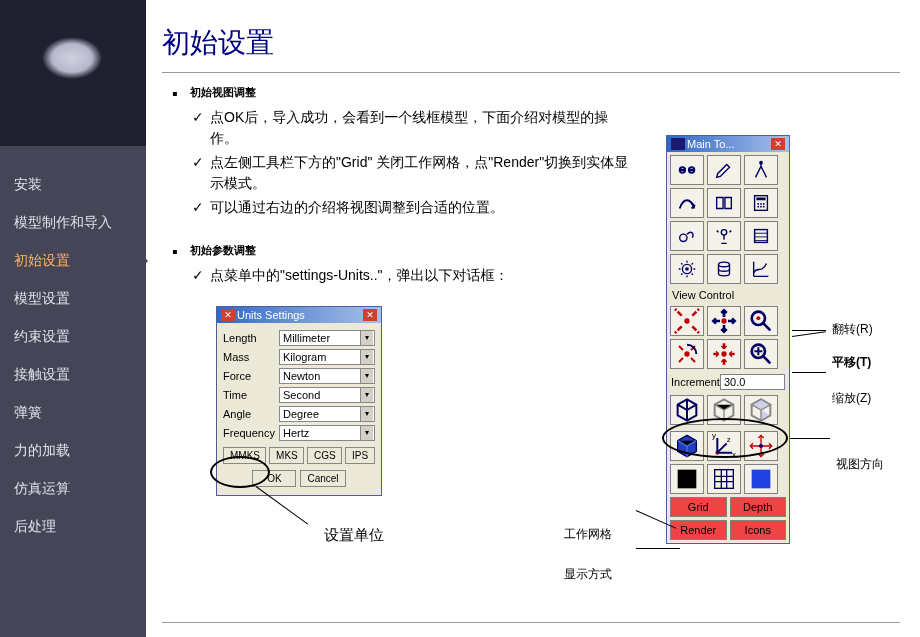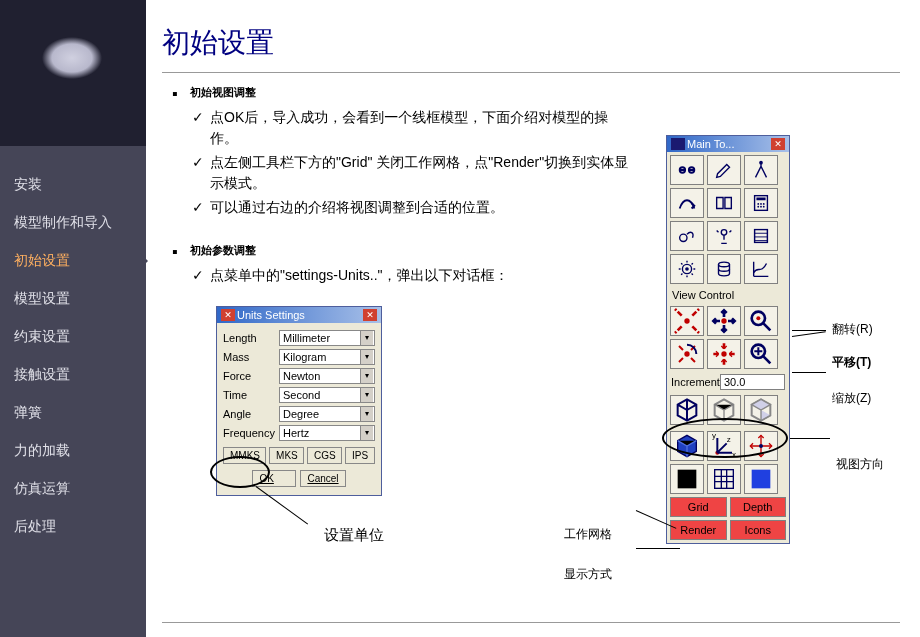--- a/index.html
+++ b/index.html
@@ -95,22 +95,22 @@
     height: 16px;
   }
   .dlg-title .x-icon { width: 14px; height: 12px; background:#d04030; margin-right:2px; display:flex; align-items:center; justify-content:center; color:#fff; font-size:9px;}
   .dlg-close { margin-left:auto; width:14px; height:12px; background:#d04030; color:#fff; display:flex; align-items:center; justify-content:center; font-size:9px;}
   .dlg-body { padding: 4px 6px; }
   .dlg-row { display:flex; align-items:center; margin: 3px 0; height:16px; }
   .dlg-row .lbl { width: 56px; }
   .dlg-row .combo { flex:1; background:#fff; border:1px solid #888; height:16px; display:flex; align-items:center; padding:0 3px; position:relative; }
   .dlg-row .combo::after { content:"▾"; position:absolute; right:1px; top:0; width:12px; height:14px; background:#d4d0c8; border-left:1px solid #888; text-align:center; font-size:8px; line-height:14px; color:#000;}
   .dlg-btn-row { display:flex; gap:3px; margin-top:6px; justify-content:flex-start; }
-  .dlg-btn { border:1px solid #888; background:#ece9d8; padding:2px 6px; font-size:10px; min-width:30px; }
-  .dlg-ok-row { display:flex; gap:4px; justify-content:center; margin:6px 0 4px 0;text-decoration:underline; }
+  .dlg-btn { border:1px solid #888; background:#ece9d8; padding:2px 6px; font-size:10px; min-width:30px; text-align:center; }
+  .dlg-ok-row { display:flex; gap:4px; justify-content:center; margin:6px 0 4px 0; }
 
   
   .circle-mmks {
     position:absolute;
     left: 210px; top: 456px;
     width: 60px; height: 32px;
     border: 2px solid #000;
     border-radius: 50%;
     pointer-events: none;
   }

